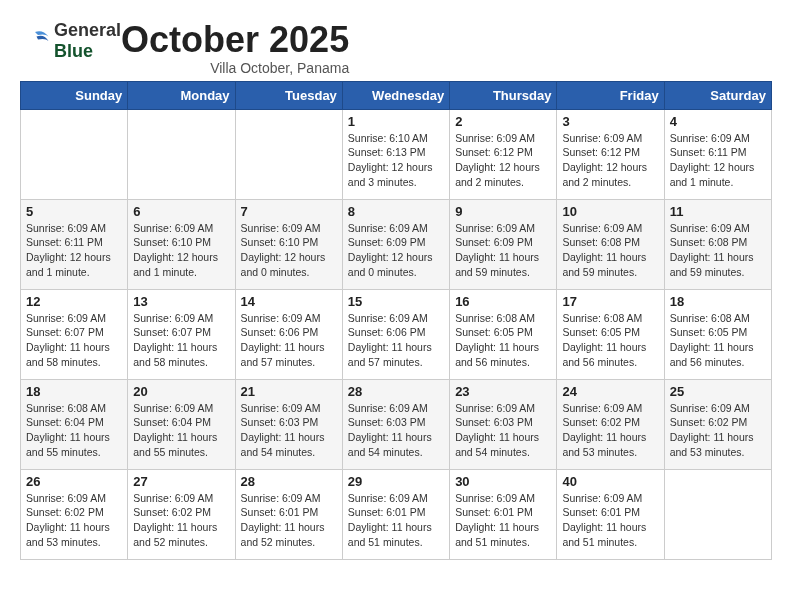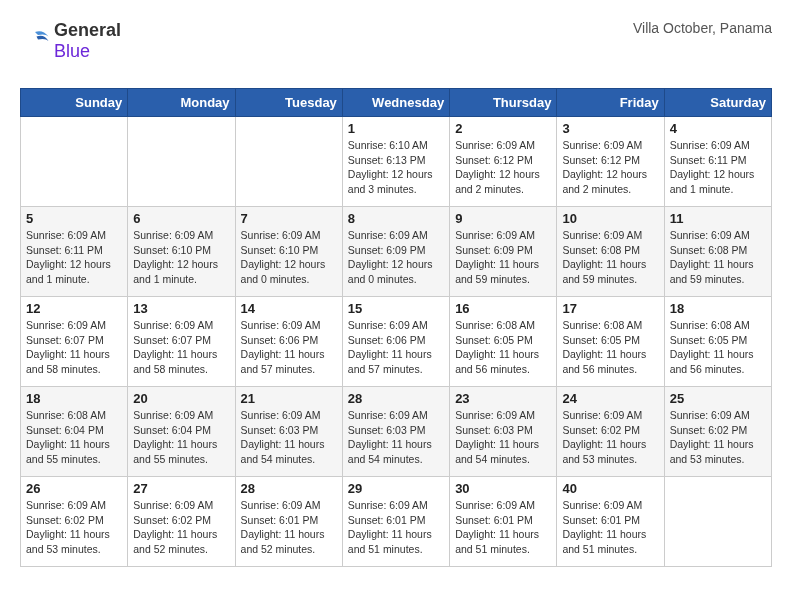--- a/index.html
+++ b/index.html
@@ -5,38 +5,37 @@
     * { box-sizing: border-box; margin: 0; padding: 0; }
     body {
       font-family: Arial, sans-serif;
       background: #fff;
       width: 792px;
       min-height: 612px;
       padding: 20px;
     }
     .header {
       display: flex;
-      justify-content: space-between;
       align-items: flex-start;
-      margin-bottom: 26px;
+      margin-bottom: 5px;
     }
     .logo {
       display: flex;
       align-items: center;
       gap: 4px;
     }
     .logo-text-general {
       font-size: 18px;
       font-weight: bold;
       color: #333;
     }
     .logo-text-blue {
       font-size: 18px;
-      font-weight: normal;
-      color: #6d28d9;
+      font-weight: bold;
+      color: #14532d;
     }
     .logo-icon {
       width: 30px;
       height: 24px;
     }
     .title-block {
       text-align: right;
     }
     .month-title {
       font-size: 36px;
@@ -96,20 +95,21 @@
     <svg class="logo-icon" viewBox="0 0 40 32" xmlns="http://www.w3.org/2000/svg">
       <path d="M20 4 Q30 0 38 10 Q34 6 24 8 Z" fill="#4a90d9"></path>
       <path d="M22 10 Q32 6 38 16 Q34 12 24 14 Z" fill="#2a5fac"></path>
     </svg>
     <div>
       <span class="logo-text-general">General</span><br>
       <span class="logo-text-blue">Blue</span>
     </div>
   </div>
   <div class="title-block">
+    <div class="month-title">October 2025</div>
     <div class="subtitle">Villa October, Panama</div>
   </div>
 </div>
 
 <table>
   <thead>
     <tr>
     <th>Sunday</th>
         <th>Monday</th>
         <th>Tuesday</th>

